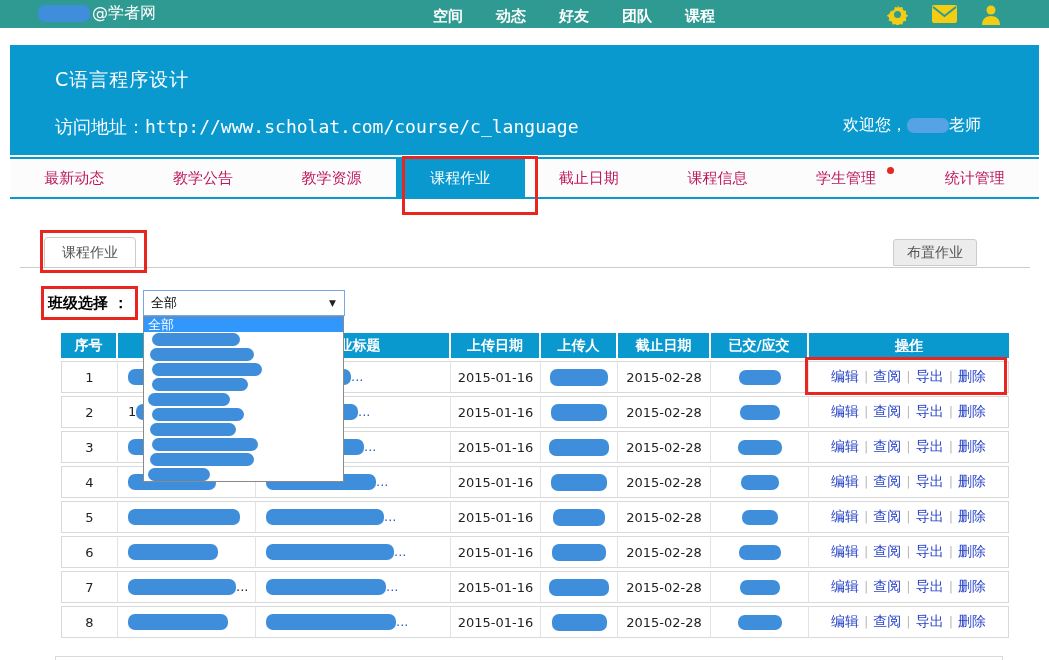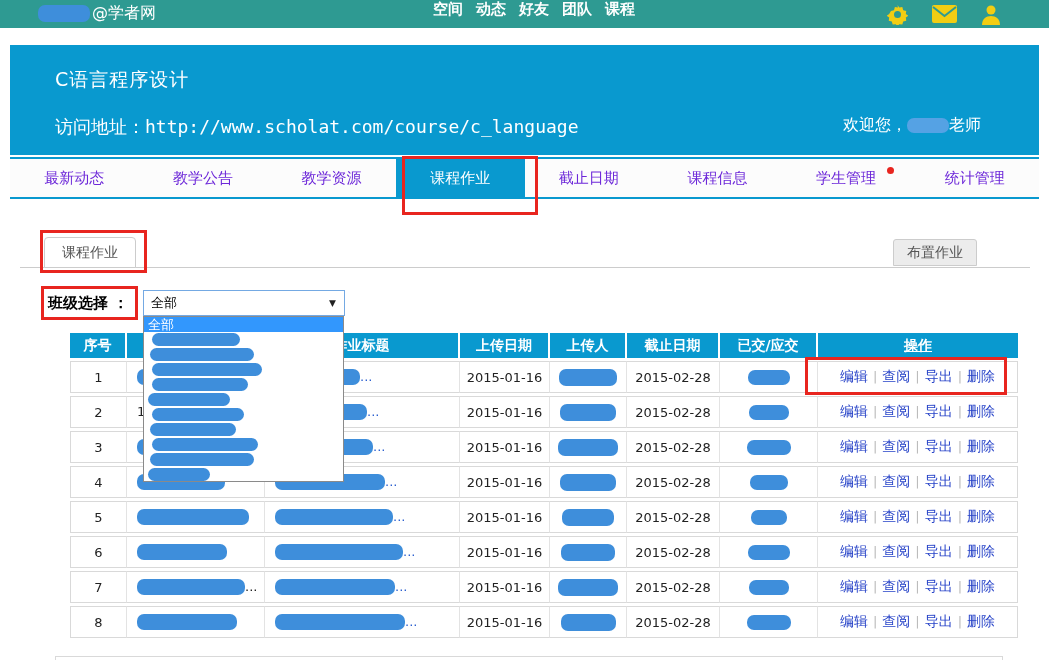--- a/index.html
+++ b/index.html
@@ -7,21 +7,21 @@
   body {
     font-family: "DejaVu Sans","Liberation Sans",sans-serif;
     background:#fff; position:relative; overflow:hidden;
   }
   
   .topbar { position:absolute; left:0; top:0; width:1049px; height:28px;
     background:#2E9A92; display:flex; align-items:center; color:#fff; }
   .topbar .site { position:absolute; left:38px; top:3px; font-size:16px;
     display:flex; align-items:center; }
   .topbar-nav { position:absolute; left:433px; top:0; height:32px;
-    display:flex; gap:13px; }
+    display:flex; align-items:center; gap:33px; }
   .topbar-nav .navitem { font-size:15px; font-weight:bold; color:#fff; cursor:pointer; }
   .topbar-icons { position:absolute; right:48px; top:0; height:28px;
     display:flex; align-items:center; gap:24px; }
   .topbar-icons svg { display:block; }
   
   .redact { display:inline-block; background:#3E8EDB; border-radius:7px;
     height:14px; vertical-align:middle; }
   .redact.lite { background:#55A2E4; }
   
   .banner { position:absolute; left:10px; top:45px; width:1029px; height:110px;
@@ -29,21 +29,21 @@
   .banner .title { position:absolute; left:45px; top:22px; font-size:19px;
     letter-spacing:1px; }
   .banner .urlline { position:absolute; left:45px; top:70px; font-size:18px; }
   .banner .urlline .url { font-family:"DejaVu Sans Mono","Liberation Mono",monospace; }
   .banner .welcome { position:absolute; right:58px; top:70px; font-size:16px; }
   
   .tabbar { position:absolute; left:10px; top:157px; width:1029px; height:42px;
     background:#fcfcfc; border-top:2px solid #0999CF; border-bottom:2px solid #0999CF;
     display:flex; }
   .tab { flex:1; display:flex; align-items:center; justify-content:center;
-    font-size:15px; color:#6d28d9; cursor:pointer; position:relative; }
+    font-size:15px; color:#be185d; cursor:pointer; position:relative; }
   .tab.active { background:#0999CF; color:#fff; }
   .tab .dot { position:absolute; top:8px; right:16px; width:7px; height:7px;
     border-radius:50%; background:#E8251F; }
   
   .hr { position:absolute; left:20px; top:267px; width:1010px; height:1px;
     background:#ccc; }
   .chip { position:absolute; left:44px; top:237px; width:92px; height:31px;
     background:#fff; border:1px solid #ccc; border-radius:4px 4px 0 0;
     display:flex; align-items:center; justify-content:center;
     font-size:14px; color:#555; z-index:5; }
@@ -58,21 +58,21 @@
     background:#fff; border:1px solid #74A9E3; display:flex; align-items:center;
     font-size:13px; color:#000; padding-left:7px; cursor:pointer; z-index:48; }
   .select-box .arrow { position:absolute; right:8px; font-size:9px; color:#222; }
   .dropdown { position:absolute; left:143px; top:316px; width:201px; height:166px;
     background:#fff; border:1px solid #8a8a8a; z-index:50; overflow:hidden; }
   .dd-item { height:15px; display:flex; align-items:center; font-size:13px;
     padding-left:4px; cursor:pointer; }
   .dd-item.hl { background:#3297FD; color:#fff; }
   .dd-item .redact { height:13px; }
   
-  table.assign { position:absolute; left:70px; top:330px; width:948px;
+  table.assign { position:absolute; left:61px; top:330px; width:948px;
     border-collapse:separate; border-spacing:0 3px; table-layout:fixed; }
   th { background:#0999CF; color:#fff; font-size:14px; font-weight:bold;
     height:25px; border-right:2px solid #fff; }
   th:last-child { border-right:none;text-decoration:underline; }
   td { background:#fff; height:32px; font-size:13px; color:#222;
     text-align:center; vertical-align:middle;
     border-top:1px solid #d9d9d9; border-bottom:1px solid #d9d9d9;
     border-right:1px solid #e3e3e3; }
   td:first-child { border-left:1px solid #d9d9d9; }
   td:last-child { border-right:1px solid #d9d9d9; }

